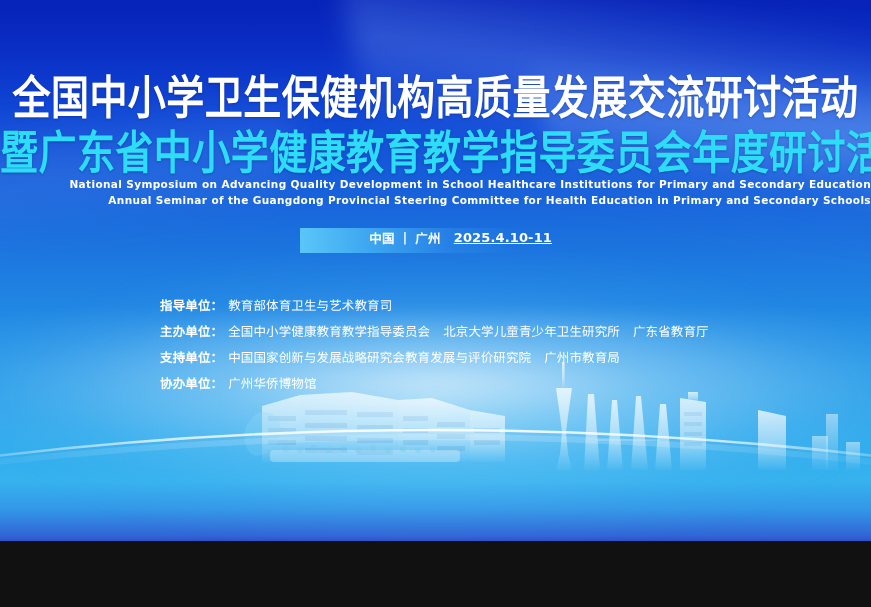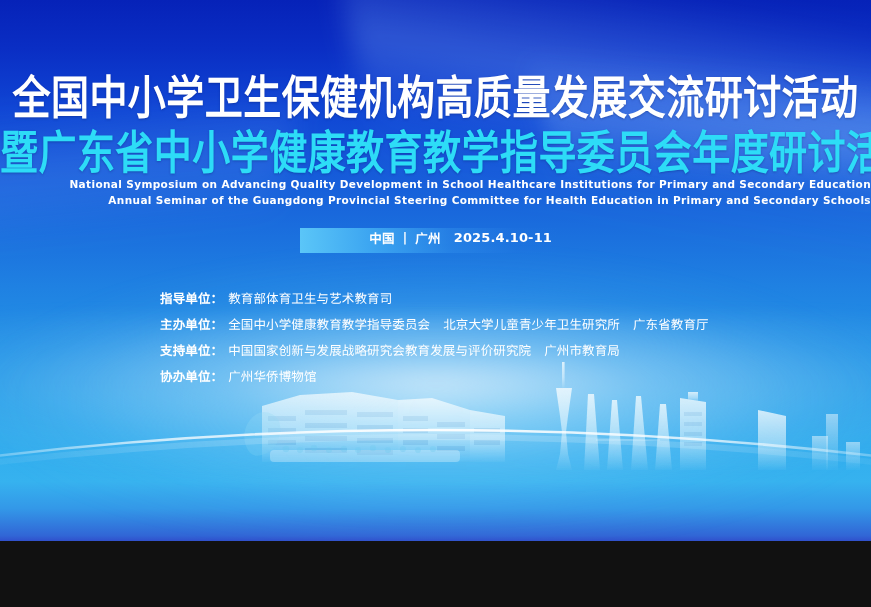--- a/index.html
+++ b/index.html
@@ -216,32 +216,33 @@
     font-weight: 700;
     color: #ffffff;
     padding: 0 1px;
   }
   .ribbon-date {
     font-size: 13px;
     font-weight: 700;
     color: #ffffff;
     letter-spacing: 0.01em;
     margin-left: 6px;
+    text-decoration: underline;
   }
 
   
   .orgs {
     position: absolute;
     top: 288px;
     left: 160px;
     width: 700px;
   }
   .org-row {
     display: flex;
-    align-items: flex-start;
+    align-items: flex-end;
     white-space: nowrap;
     height: 26px;
   }
   .org-label {
     font-size: 12.5px;
     font-weight: 700;
     color: #ffffff;
     letter-spacing: 0.01em;
     flex: 0 0 auto;
   }

